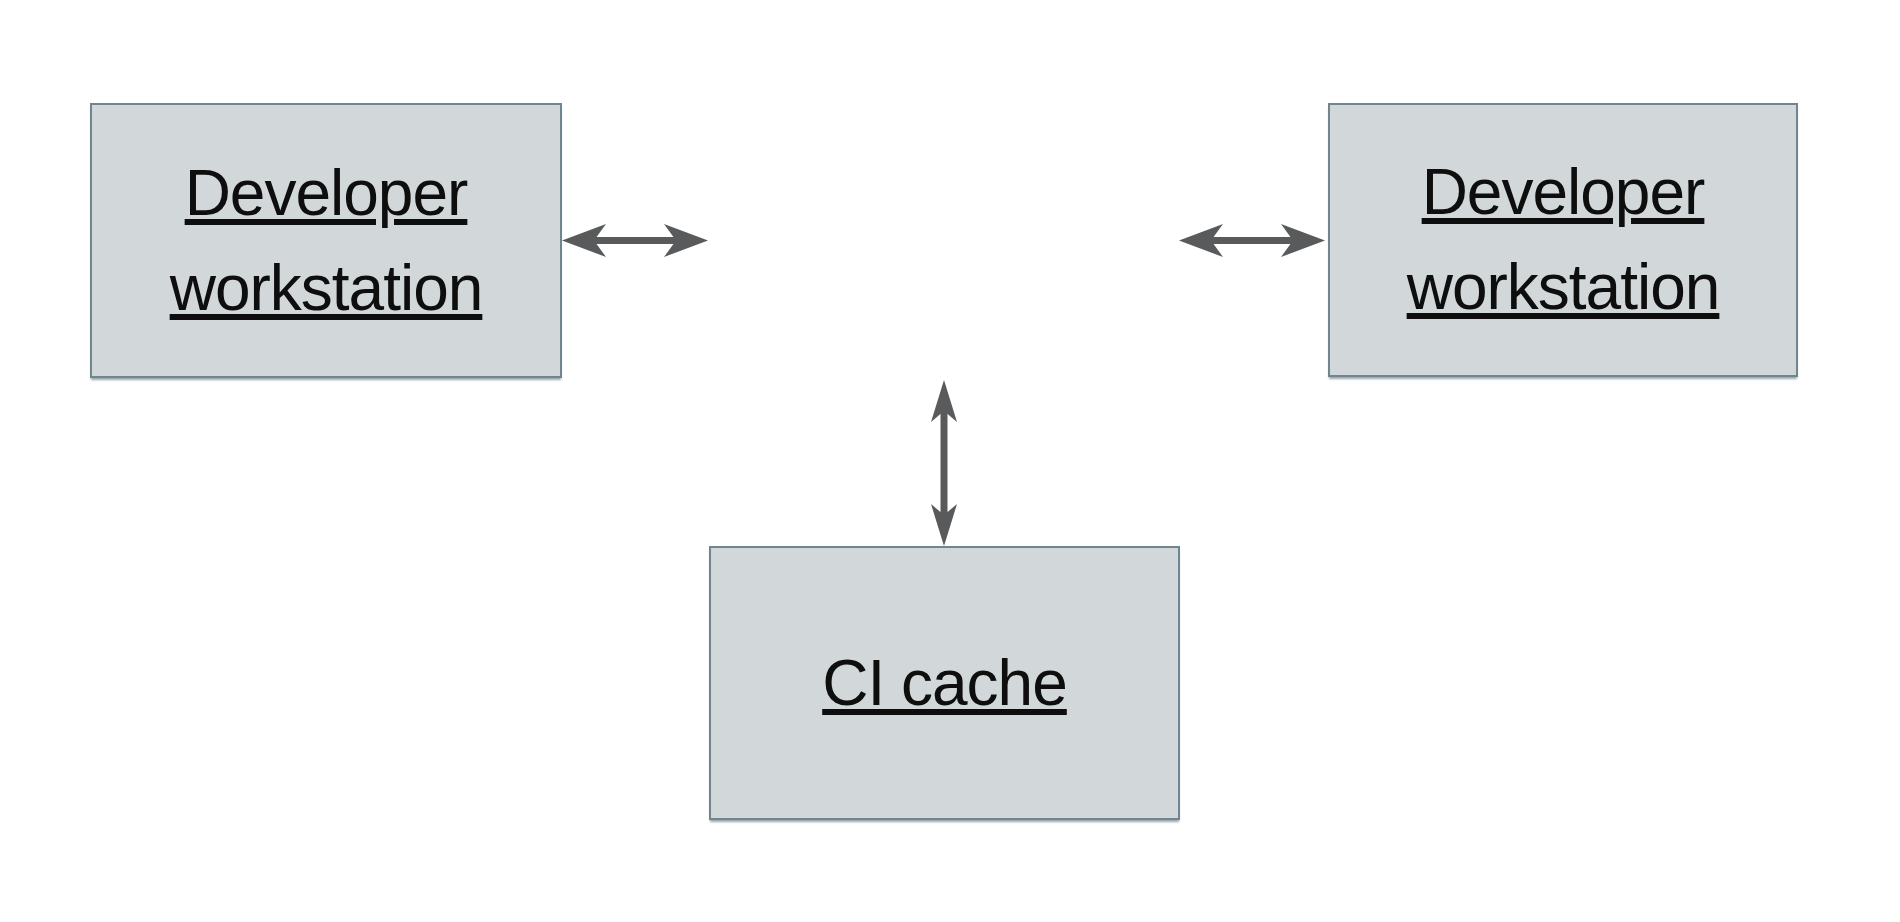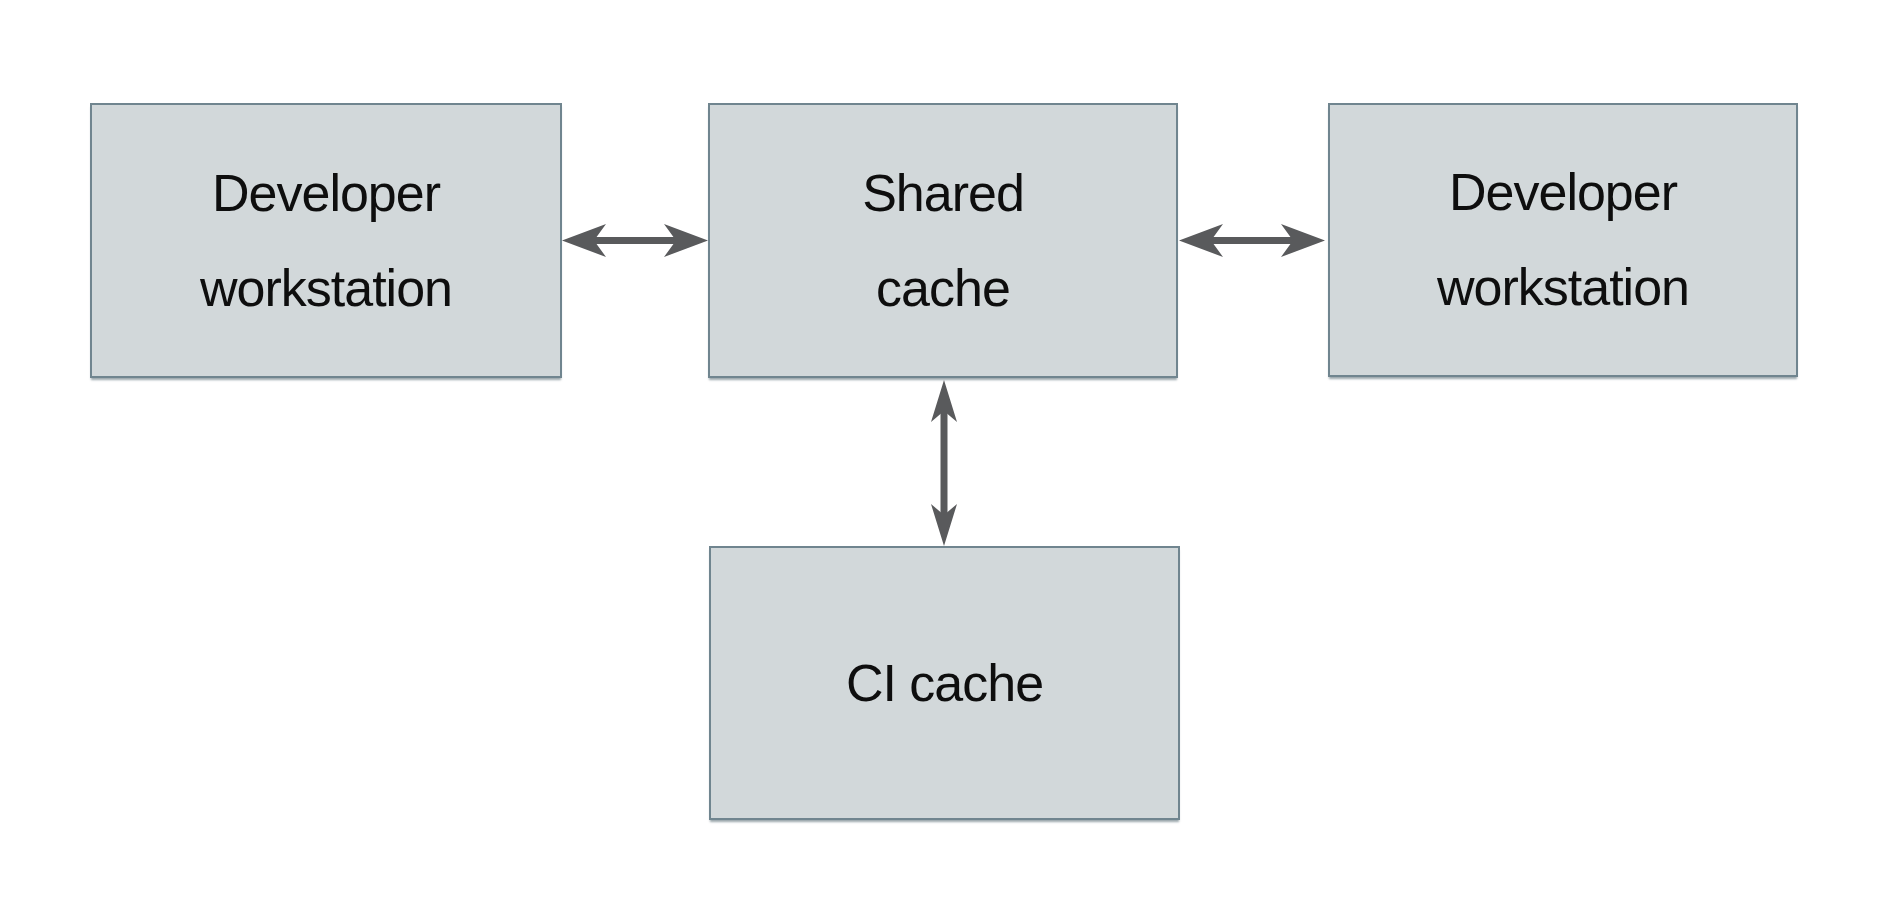--- a/index.html
+++ b/index.html
@@ -21,24 +21,25 @@
     background: var(--box-fill, #d2d8da);
     border: 2px solid var(--box-border, #70858f);
     box-shadow: 0 3px 2px -1px rgba(73, 94, 104, 0.55);
     display: flex;
     align-items: center;
     justify-content: center;
     text-align: center;
   }
   .node .label {
     color: var(--text-color, #0e0e0e);
-    font-size: 52px;
+    font-size: 64px;
     line-height: 95px;
     white-space: pre-line;
     letter-spacing: -1px;
+    text-decoration: underline;
   }
   #node-dev-left   { left: 90px;   top: 103px; width: 472px; height: 275px; }
   #node-cache      { left: 708px;  top: 103px; width: 470px; height: 275px; }
   #node-dev-right  { left: 1328px; top: 103px; width: 470px; height: 274px; }
   #node-ci         { left: 709px;  top: 546px; width: 471px; height: 274px; }
 
   .edge {
     position: absolute;
     color: var(--arrow-color, #595a5c);
   }
@@ -49,24 +50,20 @@
 </head>
 <body>
 
 <div class="canvas">
 
   <div class="node" id="node-dev-left">
     <div class="label">Developer
 workstation</div>
   </div>
 
-  <div class="node" id="node-cache">
-    <div class="label">Shared
-cache</div>
-  </div>
 
   <div class="node" id="node-dev-right">
     <div class="label">Developer
 workstation</div>
   </div>
 
   <div class="node" id="node-ci">
     <div class="label">CI cache</div>
   </div>
 

